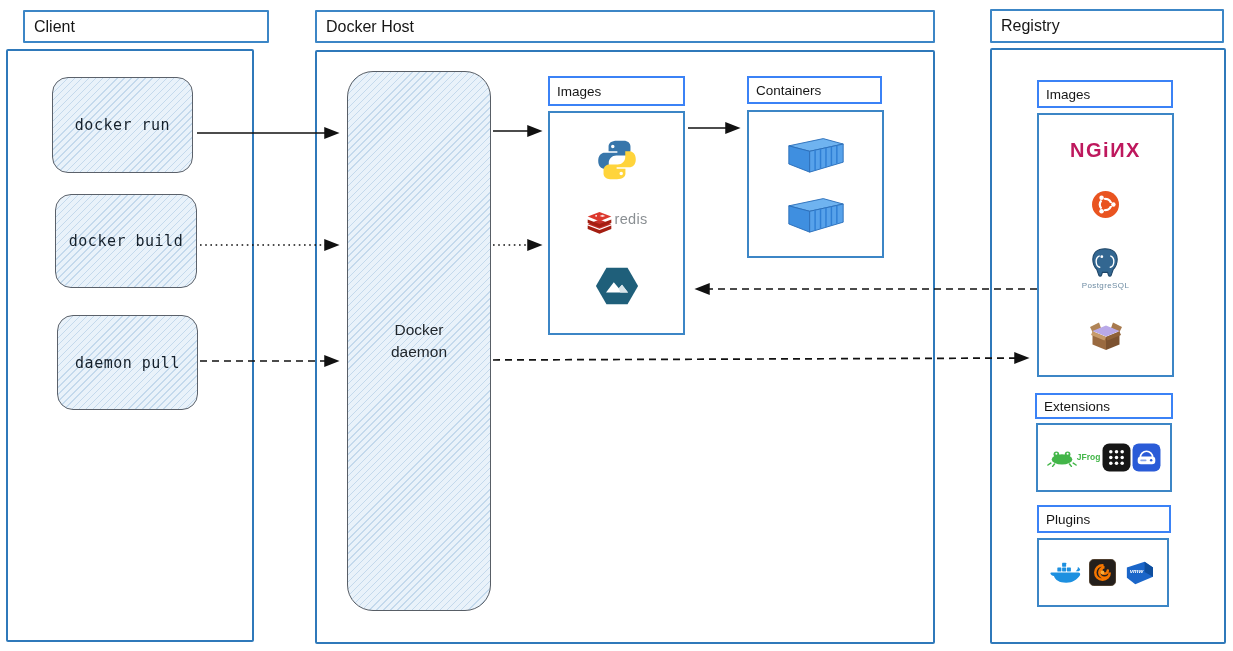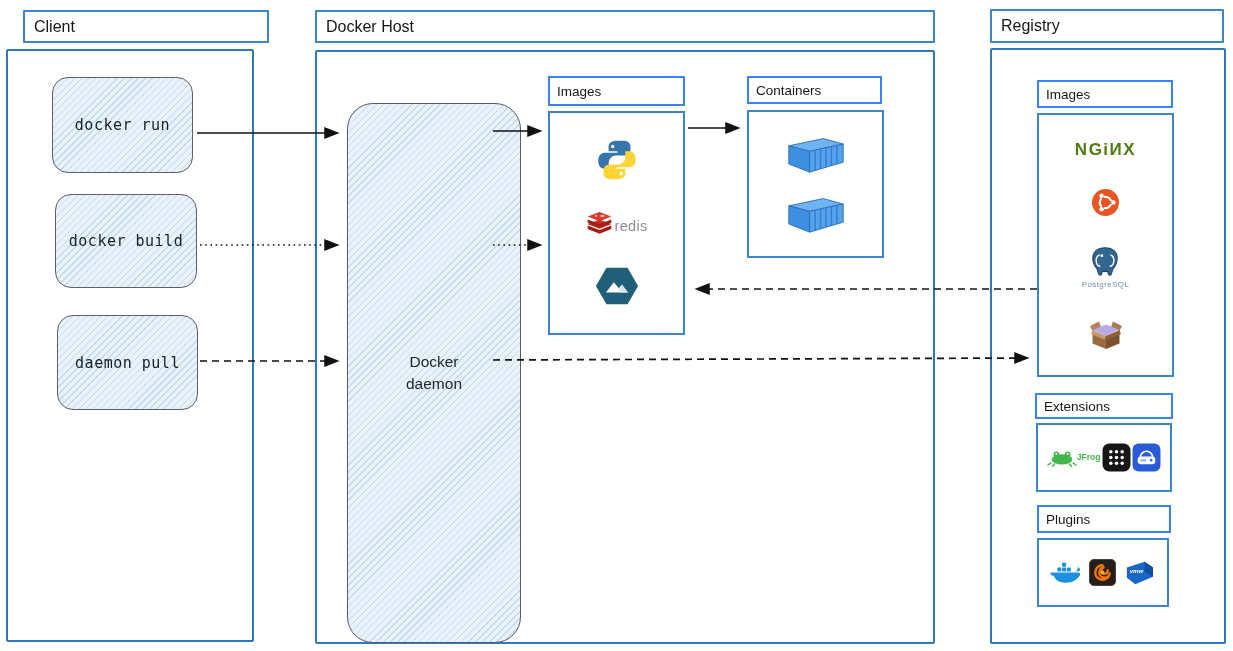--- a/index.html
+++ b/index.html
@@ -14,23 +14,23 @@
   .panelbody{border:2px solid #3c86c6;background:#fff;display:flex;flex-direction:column;
              align-items:center;justify-content:space-around;}
   .hatch{background-color:#e9f2fa;
          background-image:repeating-linear-gradient(135deg,rgba(110,160,205,.30) 0px,rgba(110,160,205,.30) 1px,transparent 1px,transparent 5px);}
   .cmdnode{border:1.6px solid #5b616a;border-radius:16px;display:flex;align-items:center;justify-content:center;
            font-family:"DejaVu Sans Mono",monospace;font-size:15px;color:#141f2a;letter-spacing:.5px;}
   .daemon{border:1.7px solid #585e66;border-radius:26px;display:flex;align-items:center;justify-content:center;
           font-size:15.5px;line-height:1.45;color:#20262c;text-align:center;}
   .daemon span{display:block;width:72px;}
   .iconrow{display:flex;flex-direction:row;align-items:center;justify-content:space-around;}
-  .redisrow{display:flex;align-items:flex-end;gap:2px;}
+  .redisrow{display:flex;align-items:flex-start;gap:2px;}
   .redislabel{font-size:14.5px;color:#8a8f93;letter-spacing:.3px;}
-  .nginxtext{font-weight:bold;font-size:17px;letter-spacing:1.5px;color:#4d7c0f;}
+  .nginxtext{font-weight:bold;font-size:20px;letter-spacing:1.5px;color:#be185d;}
   .pgwrap{display:flex;flex-direction:column;align-items:center;gap:1px;}
   .pglabel{font-size:8px;color:#6e8ca3;letter-spacing:.4px;}
   .jfrogwrap{display:flex;flex-direction:row;align-items:center;}
   .jfroglabel{font-size:8.5px;font-weight:bold;color:#43b649;margin-top:-2px;}
   #arrowlayer{position:absolute;left:0;top:0;width:1233px;height:651px;z-index:6;pointer-events:none;}
 </style>
 </head>
 <body>
 
 <div id="canvas">
@@ -48,21 +48,21 @@
   </div>
   <div class="abs cmdnode hatch" style="left:57px;top:315px;width:141px;height:95px;">
     <span>daemon pull</span>
   </div>
 
   <div class="abs titlebox" style="left:315px;top:10px;width:620px;height:33px;">
     <span>Docker Host</span>
   </div>
   <div class="abs frame" style="left:315px;top:50px;width:620px;height:594px;"></div>
 
-  <div class="abs daemon hatch" style="left:347px;top:71px;width:174px;height:540px;margin-top:32px;">
+  <div class="abs daemon hatch" style="left:347px;top:71px;width:144px;height:540px;">
     <span>Docker daemon</span>
   </div>
 
   <div class="abs paneltitle" style="left:548px;top:76px;width:137px;height:30px;">
     <span>Images</span>
   </div>
   <div class="abs panelbody" style="left:548px;top:111px;width:137px;height:224px;padding:10px 0;">
 
     <svg width="44" height="44" viewBox="0 0 48 48">
       <path fill="#3776ab" d="M24 3c-6.2 0-9.2 2.6-9.2 6.2v5.2h9.6v1.6H10.8c-4.1 0-7.3 2.9-7.3 8.8s3.2 8.8 7.3 8.8h4.2v-6.2c0-4.5 3.7-8.2 8.2-8.2h9.3c3.4 0 6.2-2.8 6.2-6.2V9.2C38.7 5.6 35.7 3 31.5 3H24zm-4.6 4.3a1.9 1.9 0 1 1 0 3.8 1.9 1.9 0 0 1 0-3.8z"></path>

